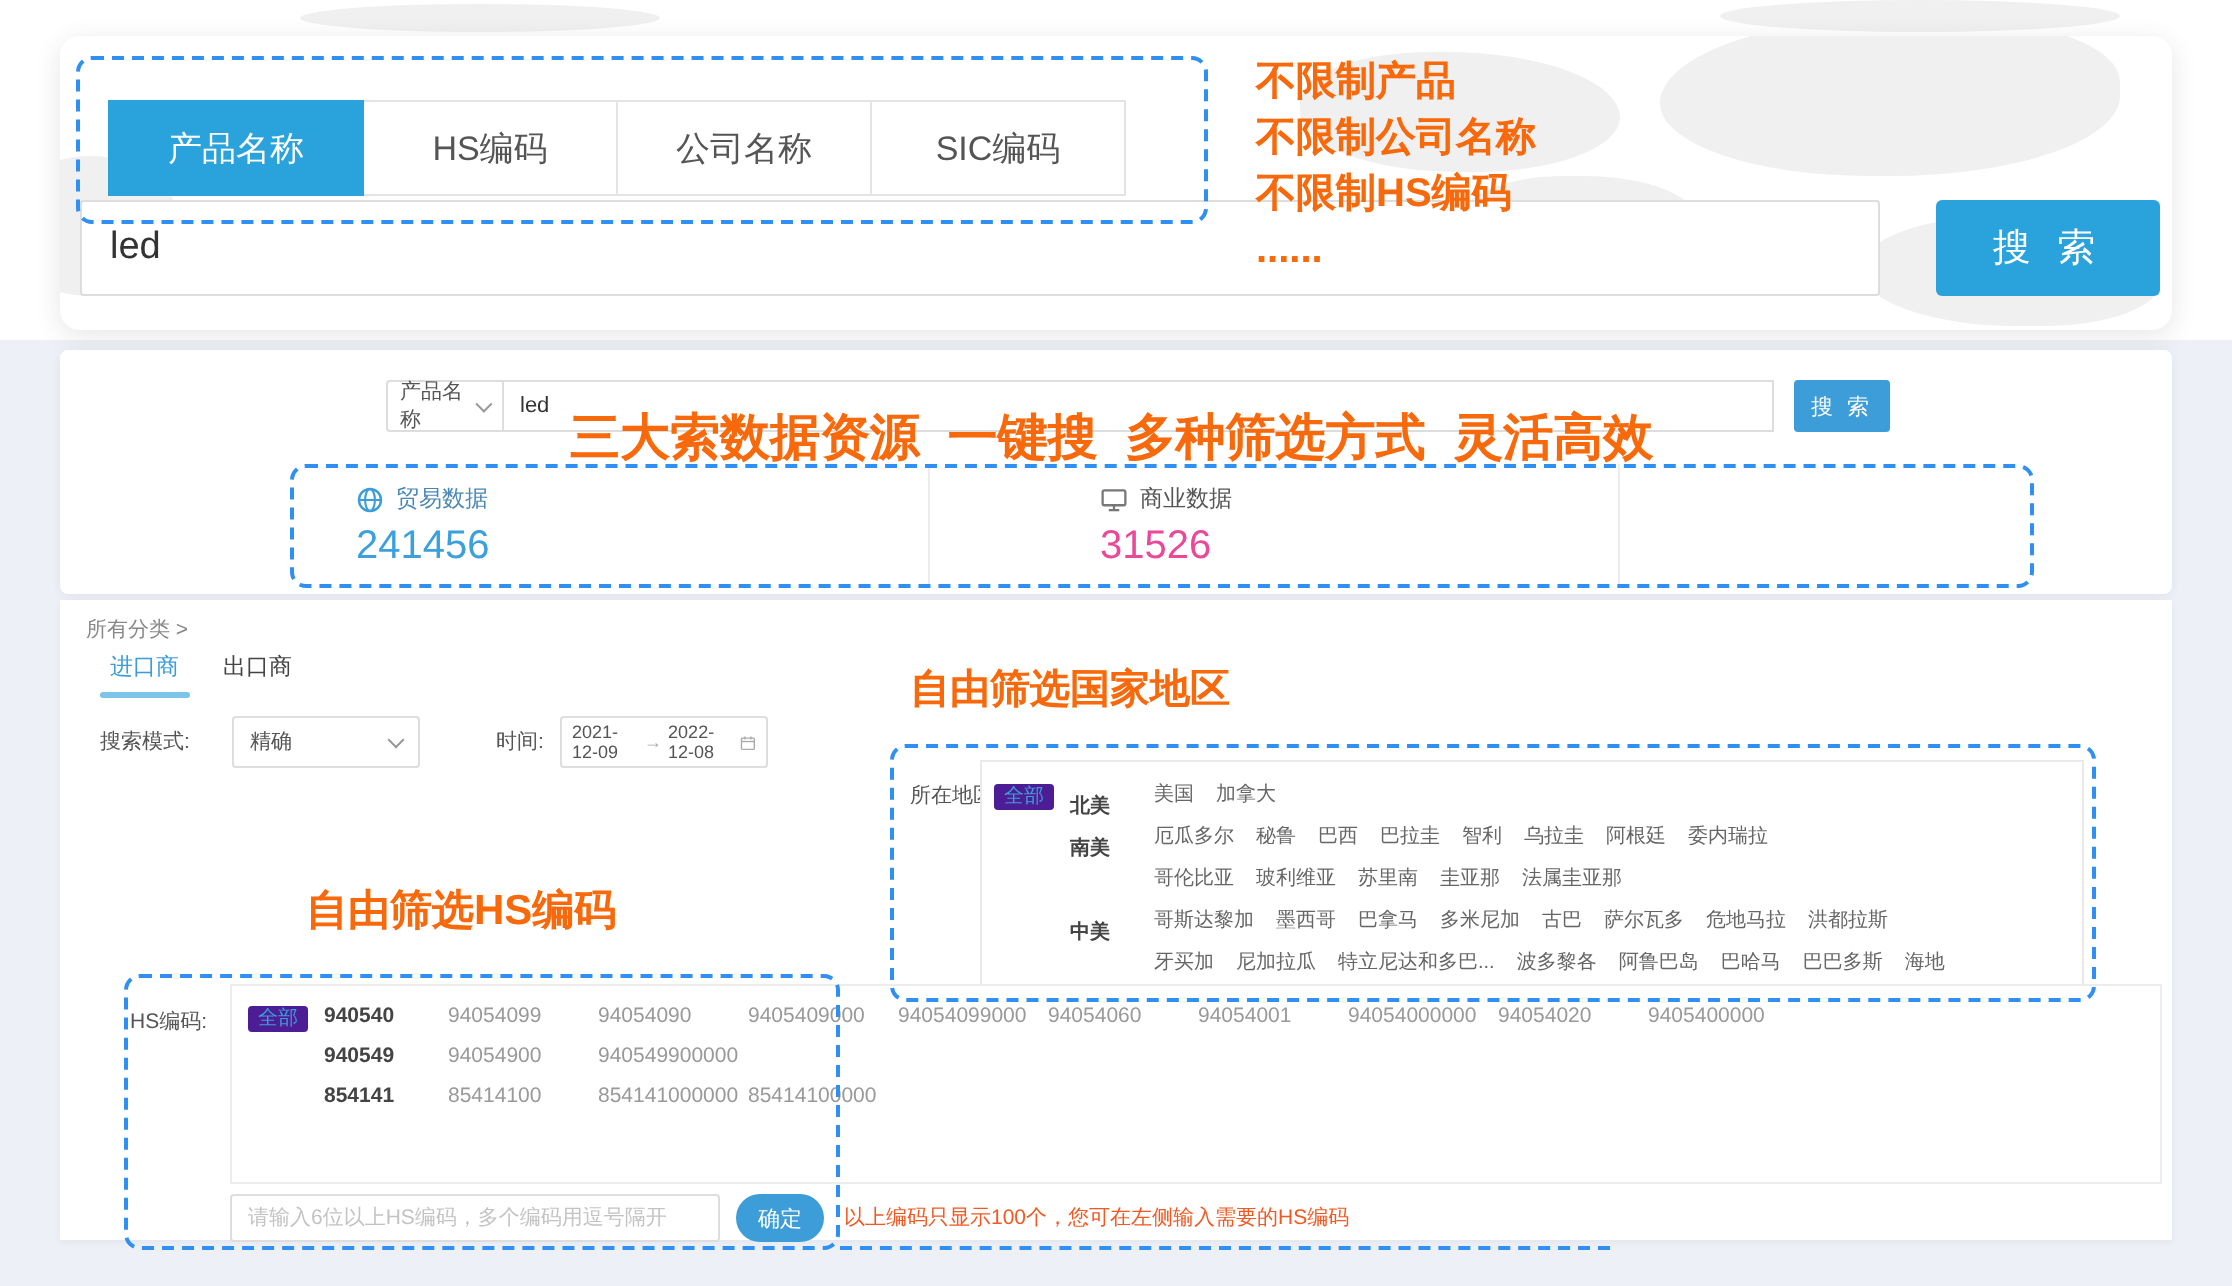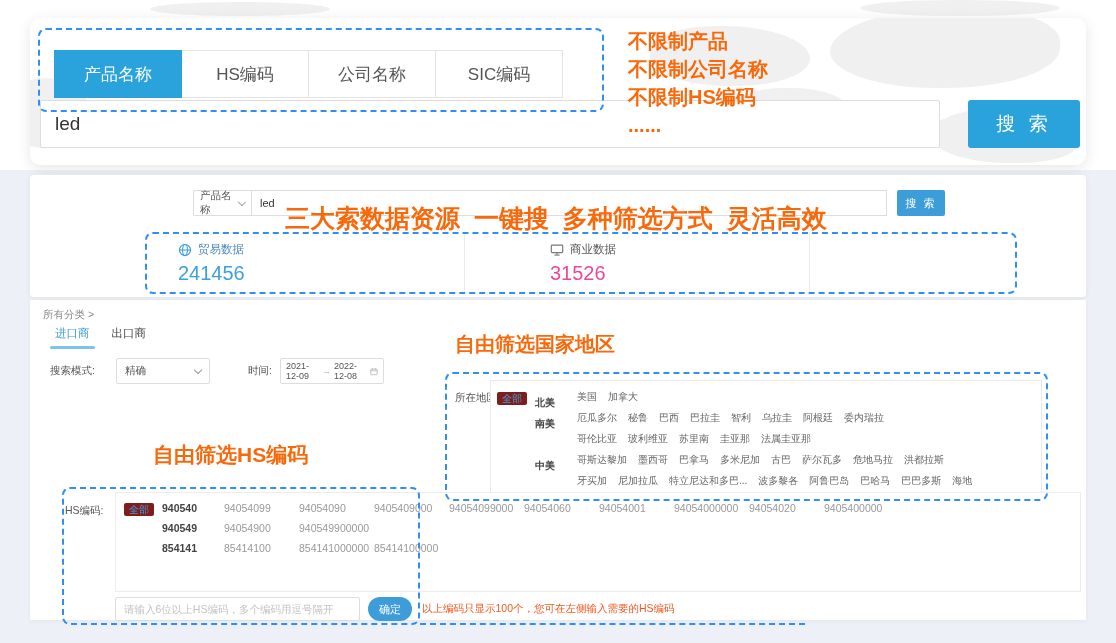--- a/index.html
+++ b/index.html
@@ -60,21 +60,21 @@
   .fselect { position:absolute; left:70px; top:58px; width:94px; height:26px; border:1px solid #ddd; border-radius:2px;
     display:flex; align-items:center; justify-content:space-between; padding:0 8px; font-size:10.5px; color:#555; cursor:pointer;margin-left:16px; }
   .datebox { position:absolute; left:250px; top:58px; width:104px; height:26px; border:1px solid #ddd; border-radius:2px;
     display:flex; align-items:center; gap:3px; padding:0 5px; font-size:9px; color:#555; cursor:pointer; }
   .datebox .sep { color:#aaa; }
 
   .region-label { position:absolute; left:425px; top:91px; font-size:10.5px; color:#555; }
   .region-box { position:absolute; left:460px; top:80px; width:552px; height:115px; border:1px solid #eaeaea;
     background:#fff; padding:5px 6px; overflow:hidden; }
   .region-row { display:flex; align-items:center; height:21px; white-space:nowrap; }
-  .chip { background:#7f1d1d; color:#3d9dd8; font-size:10px; padding:1px 5px; border-radius:2px; cursor:pointer; }
+  .chip { background:#4c1d95; color:#3d9dd8; font-size:10px; padding:1px 5px; border-radius:2px; cursor:pointer; }
   .chip-slot { width:38px; flex:0 0 auto; }
   .gname { width:42px; flex:0 0 auto; font-size:10px; color:#444; font-weight:bold;margin-top:12px; }
   .ritem { font-size:10px; color:#666; margin-right:11px; cursor:pointer; }
 
   .hs-label { position:absolute; left:35px; top:204px; font-size:10.5px; color:#555; }
   .hs-box { position:absolute; left:85px; top:192px; width:966px; height:100px; border:1px solid #ededed;
     background:#fff; padding:5px 8px; overflow:hidden; }
   .hs-row { display:flex; align-items:center; height:20px; white-space:nowrap; }
   .hparent { width:62px; flex:0 0 auto; font-size:10.5px; color:#444; font-weight:bold; cursor:pointer; }
   .hchild { width:75px; flex:0 0 auto; font-size:10.5px; color:#999; cursor:pointer; }

